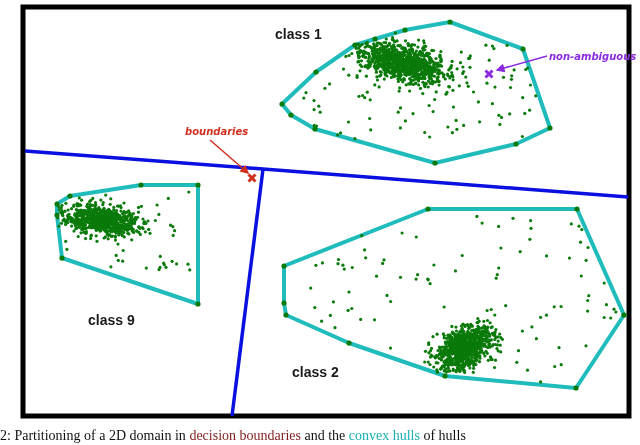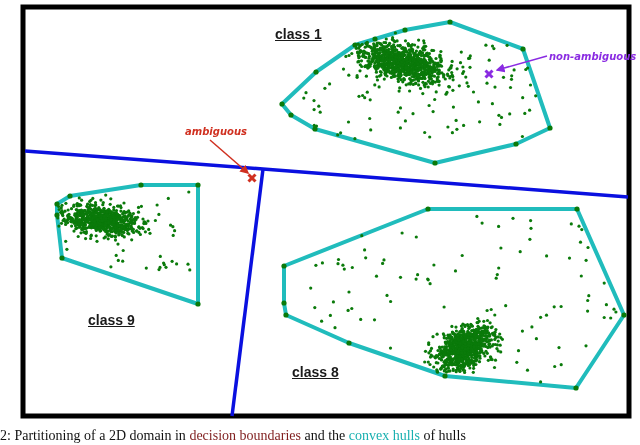--- a/index.html
+++ b/index.html
@@ -1,18 +1,18 @@
 <!DOCTYPE html>
 <html><head>
 <meta charset="utf-8">
 <style>
   html, body { margin: 0; padding: 0; background: #ffffff; }
   body { width: 640px; height: 445px; position: relative; overflow: hidden; font-family: "Liberation Sans", sans-serif; }
   #figure { position: absolute; left: 0; top: 0; width: 640px; height: 445px; }
-  .label { position: absolute; font-family: "Liberation Sans", sans-serif; font-weight: bold; color: #1a1a1a; font-size: 14px; white-space: nowrap; text-decoration: underline; }
+  .label { position: absolute; font-family: "Liberation Sans", sans-serif; font-weight: bold; color: #1a1a1a; font-size: 14px; white-space: nowrap; }
   .anno { position: absolute; font-family: "DejaVu Sans", sans-serif; font-weight: bold; font-size: 10px; white-space: nowrap; font-style: italic; }
   #caption { position: absolute; left: 0; top: 428px; width: 700px; font-family: "Liberation Serif", serif; font-size: 14px; color: #111; white-space: nowrap; }
   #caption .blue { color: #7f1d1d; }
   #caption .cyan { color: #18b0b0; margin-top: 20px; }
 </style>
 </head>
 <body>
 
 <svg id="figure" width="640" height="445" viewBox="0 0 640 445" xmlns="http://www.w3.org/2000/svg">
   <defs>
@@ -2738,20 +2738,20 @@
       <line x1="547" y1="56" x2="497" y2="70" stroke="#8a2be2" stroke-width="1.5" marker-end="url(#arrPurple)"></line>
       <g stroke="#8a2be2" stroke-width="3">
         <line x1="485.5" y1="70.5" x2="492.5" y2="77.5"></line>
         <line x1="485.5" y1="77.5" x2="492.5" y2="70.5"></line>
       </g>
     </g>
 </svg>
 
 <div class="label" id="lbl-0" style="left: 275px; top: 26px;">class 1</div>
 <div class="label" id="lbl-1" style="left: 88px; top: 312px;">class 9</div>
-<div class="label" id="lbl-2" style="left: 292px; top: 364px;">class 8</div>
+<div class="label" id="lbl-2" style="left: 292px; top: 364px;">class 2</div>
 
-<div class="anno" id="anno-amb" style="left: 185px; top: 126px; color: rgb(208, 48, 32);">ambiguous</div>
+<div class="anno" id="anno-amb" style="left: 185px; top: 126px; color: rgb(208, 48, 32);">boundaries</div>
 <div class="anno" id="anno-nonamb" style="left: 549px; top: 51px; color: rgb(138, 43, 226);">non-ambiguous</div>
 
 <div id="caption">
   <span>2: Partitioning of a 2D domain in </span><span class="blue">decision boundaries</span><span> and the </span><span class="cyan">convex hulls</span><span> of hulls</span>
 </div>
 
 </body></html>

